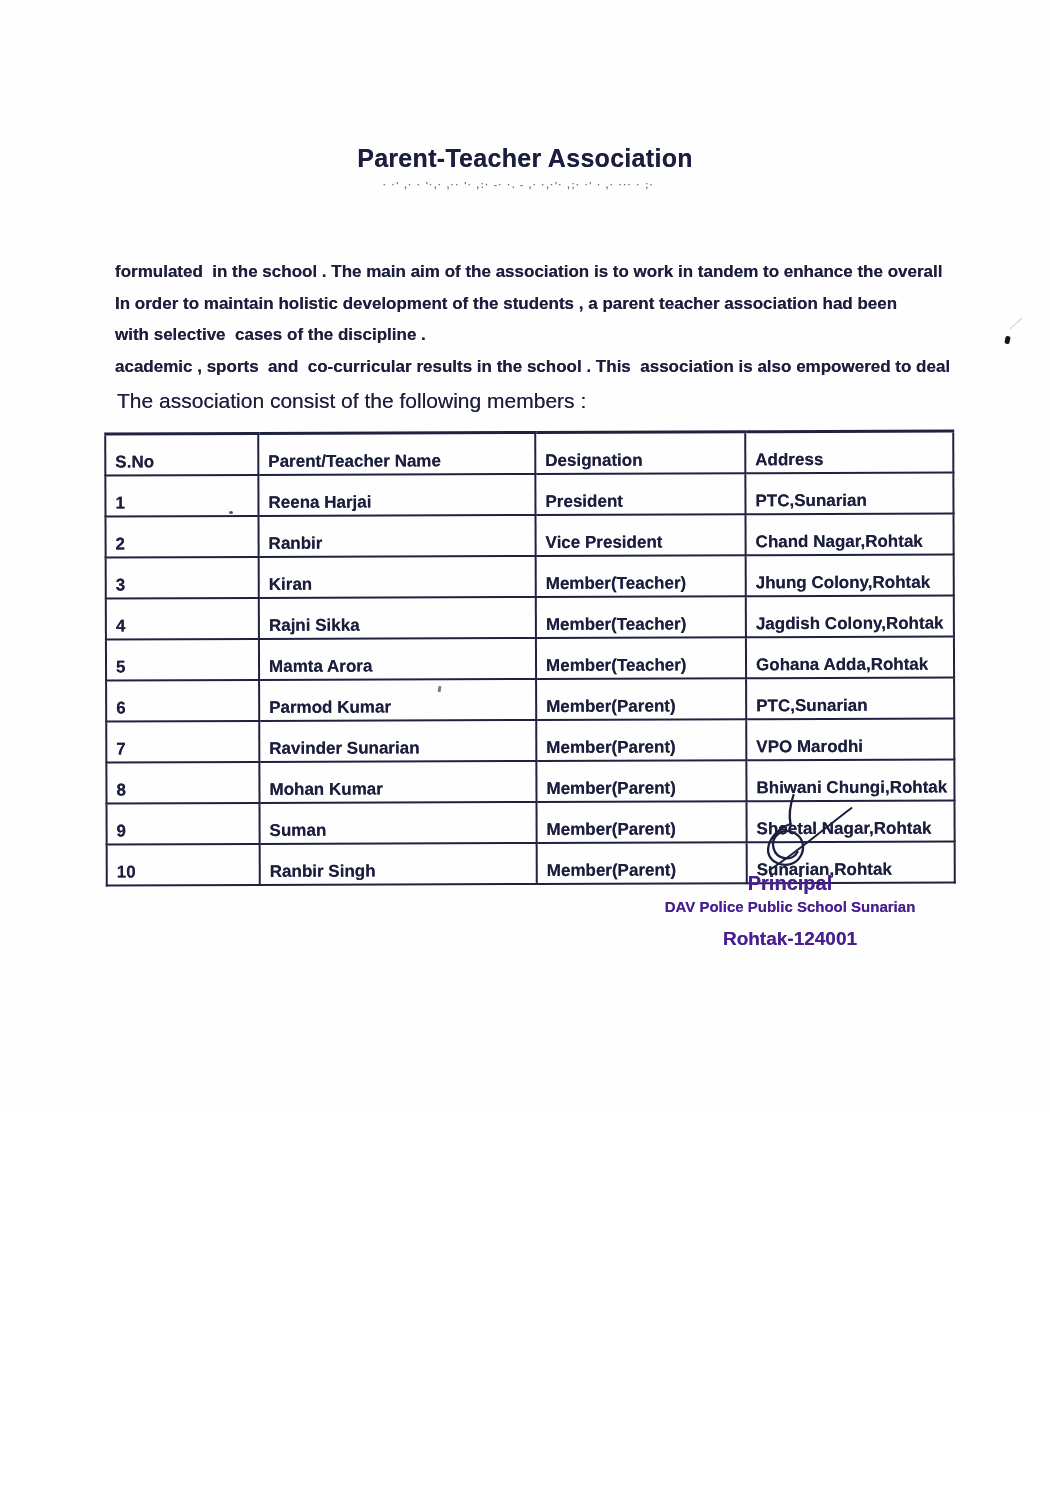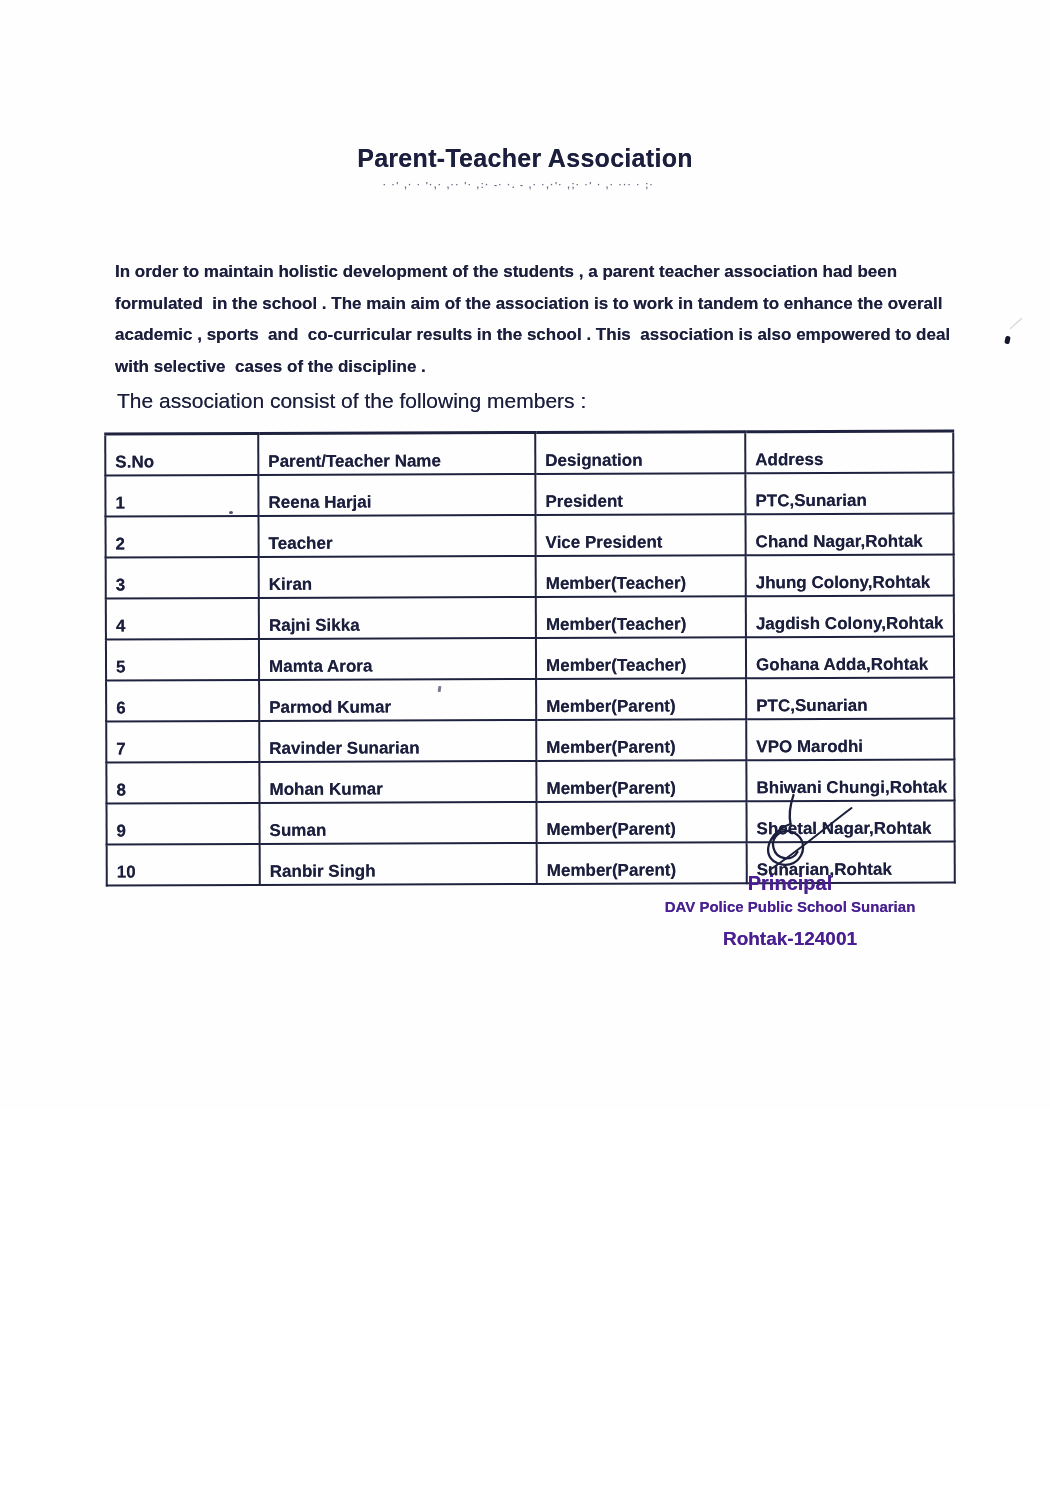--- a/index.html
+++ b/index.html
@@ -62,24 +62,24 @@
 </head>
 <body>
 
 <div class="page">
 
   <h1 class="title">Parent-Teacher Association</h1>
 
   <div class="smudge">· ·' ,· ·  '·,· ,·· '·  ,:· -· ·.  - ,· ·,·'·  ,;· ·' · ,· ··· · ;·</div>
 
   <div class="paragraph">
+    <div class="pline">formulated  in the school . The main aim of the association is to work in tandem to enhance the overall</div>
     <div class="pline">In order to maintain holistic development of the students , a parent teacher association had been</div>
-    <div class="pline">formulated  in the school . The main aim of the association is to work in tandem to enhance the overall</div>
+    <div class="pline">with selective  cases of the discipline .</div>
     <div class="pline">academic , sports  and  co-curricular results in the school . This  association is also empowered to deal</div>
-    <div class="pline">with selective  cases of the discipline .</div>
   </div>
 
   <div class="members-intro">The association consist of the following members :</div>
 
   <table class="members-table">
     <colgroup>
       <col style="width:153px">
         <col style="width:277px">
         <col style="width:210px">
         <col style="width:208px">
@@ -94,21 +94,21 @@
     </thead>
     <tbody>
         <tr>
           <td>1</td>
           <td>Reena Harjai</td>
           <td>President</td>
           <td>PTC,Sunarian</td>
         </tr>
         <tr>
           <td>2</td>
-          <td>Teacher</td>
+          <td>Ranbir</td>
           <td>Vice President</td>
           <td>Chand Nagar,Rohtak</td>
         </tr>
         <tr>
           <td>3</td>
           <td>Kiran</td>
           <td>Member(Teacher)</td>
           <td>Jhung Colony,Rohtak</td>
         </tr>
         <tr>

